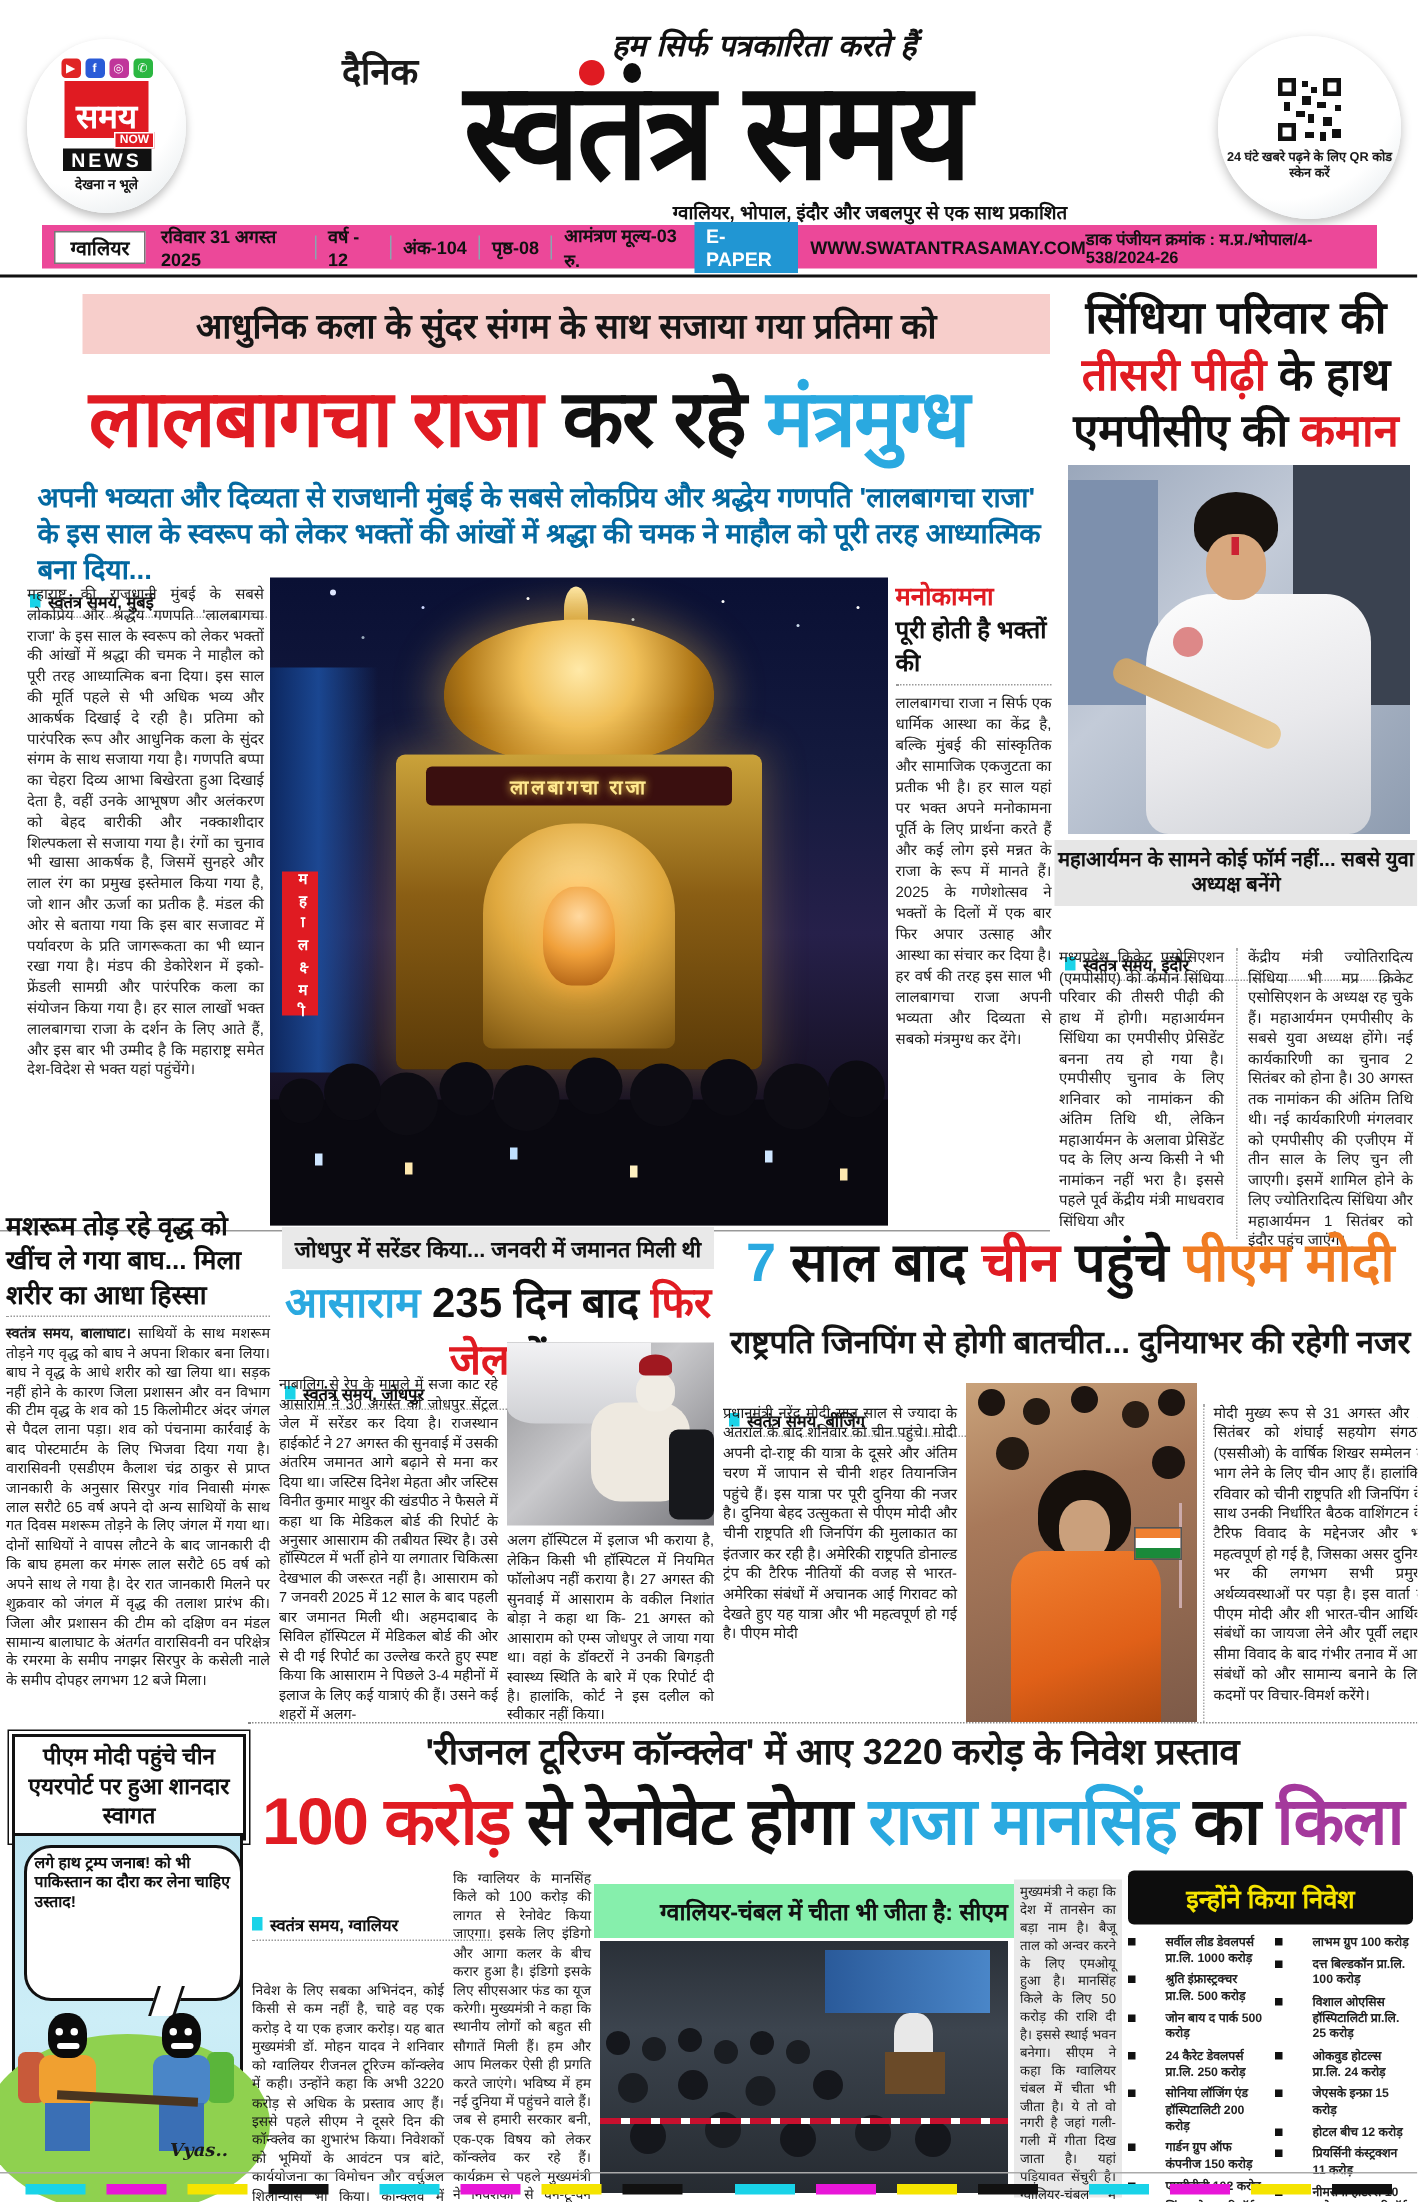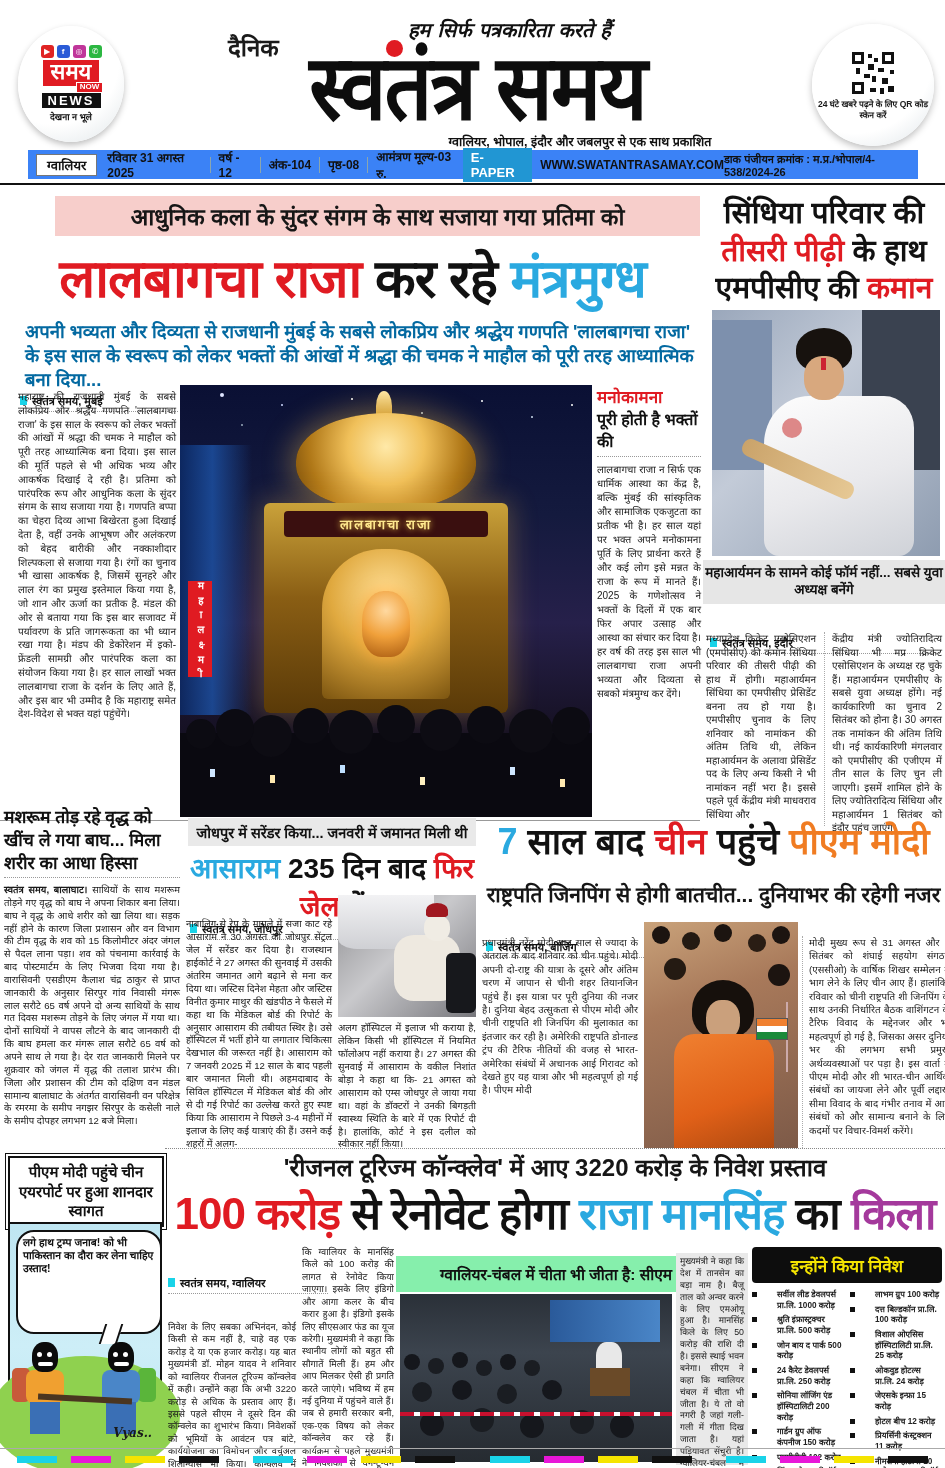--- a/index.html
+++ b/index.html
@@ -14,36 +14,36 @@
   .hl-red{color:var(--red);} .hl-blue{color:var(--blue);} .hl-orange{color:var(--orange);}
   .hl-purple{color:var(--purple);} .hl-black{color:#111;}
   .rule{background:#111;}
   
   .logo-circle{left:18px;top:26px;width:106px;height:116px;border-radius:50%;
     background:radial-gradient(circle at 35% 30%,#fff 60%,#dfe5e8 100%);
     box-shadow:0 3px 6px rgba(0,0,0,.25);display:flex;flex-direction:column;align-items:center;justify-content:center;gap:2px;}
   .social-row{display:flex;gap:3px;}
   .social-ic{width:13px;height:13px;border-radius:3px;color:#fff;font-size:8px;font-weight:bold;
     display:flex;align-items:center;justify-content:center;}
-  .logo-brand{background:var(--red);color:#fff;font-weight:900;font-size:22px;padding:0 8px 2px;line-height:1.1;position:relative;}
+  .logo-brand{background:var(--red);color:#fff;font-weight:900;font-size:22px;padding:12px 8px 2px;line-height:1.1;position:relative;}
   .logo-now{position:absolute;right:-4px;bottom:-7px;background:var(--red);color:#fff;font-size:8px;font-weight:900;padding:0 3px;border:1px solid #fff;}
   .logo-news{background:#111;color:#fff;font-weight:900;font-size:13px;letter-spacing:2px;padding:0 6px;margin-top:5px;}
   .logo-tag{font-size:9px;font-weight:bold;color:#111;}
   .daily{left:228px;top:30px;font-size:24px;font-weight:900;}
   .red-dot{left:386px;top:40px;width:17px;height:17px;border-radius:50%;background:var(--red);}
   .slogan{left:408px;top:16px;font-size:20px;font-weight:bold;font-family:"DejaVu Serif","Liberation Serif",serif;
     font-style:italic;color:#111;}
   .masthead{left:210px;top:40px;width:535px;text-align:center;font-size:84px;font-weight:900;
     letter-spacing:-2px;line-height:1.05;transform:scaleY(1.08);transform-origin:top;color:#0d0d0d;}
   .mast-sub{left:410px;top:133px;width:340px;text-align:center;font-size:12.5px;font-weight:bold;color:#111;}
   .qr-circle{left:812px;top:24px;width:122px;height:122px;border-radius:50%;
     background:radial-gradient(circle at 35% 25%,#fff 65%,#dde4e8 100%);
     box-shadow:0 3px 7px rgba(0,0,0,.25);display:flex;flex-direction:column;align-items:center;justify-content:center;}
   .qr-txt{font-size:8.5px;font-weight:bold;text-align:center;line-height:1.25;margin-top:3px;}
-  .datebar{left:28px;top:150px;width:890px;height:29px;background:#3b82f6;display:flex;align-items:center;
+  .datebar{left:28px;top:150px;width:890px;height:29px;background:#ec4899;display:flex;align-items:center;
     font-size:12px;font-weight:bold;color:#111;}
   .datebar .city{background:#fff;border:1px solid #777;padding:1px 10px;margin:0 10px 0 8px;font-size:13px;}
   .datebar .sep{width:1px;height:16px;background:#8aa6b0;margin:0 8px;}
   .epaper{background:#2196d3;color:#fff;padding:2px 8px;font-size:13px;font-weight:bold;margin:0 8px;}
   .postal{margin-left:auto;margin-right:6px;font-size:11px;}
   .hdr-rule{left:0;top:183px;width:945px;height:2px;}
   
   .kicker-pink{left:55px;top:196px;width:645px;height:40px;background:#f7cecb;display:flex;align-items:center;justify-content:center;
     font-size:23px;font-weight:900;color:#161616;}
   .lead-hl{left:0;top:240px;width:705px;text-align:center;font-size:53px;font-weight:900;letter-spacing:-1px;}

